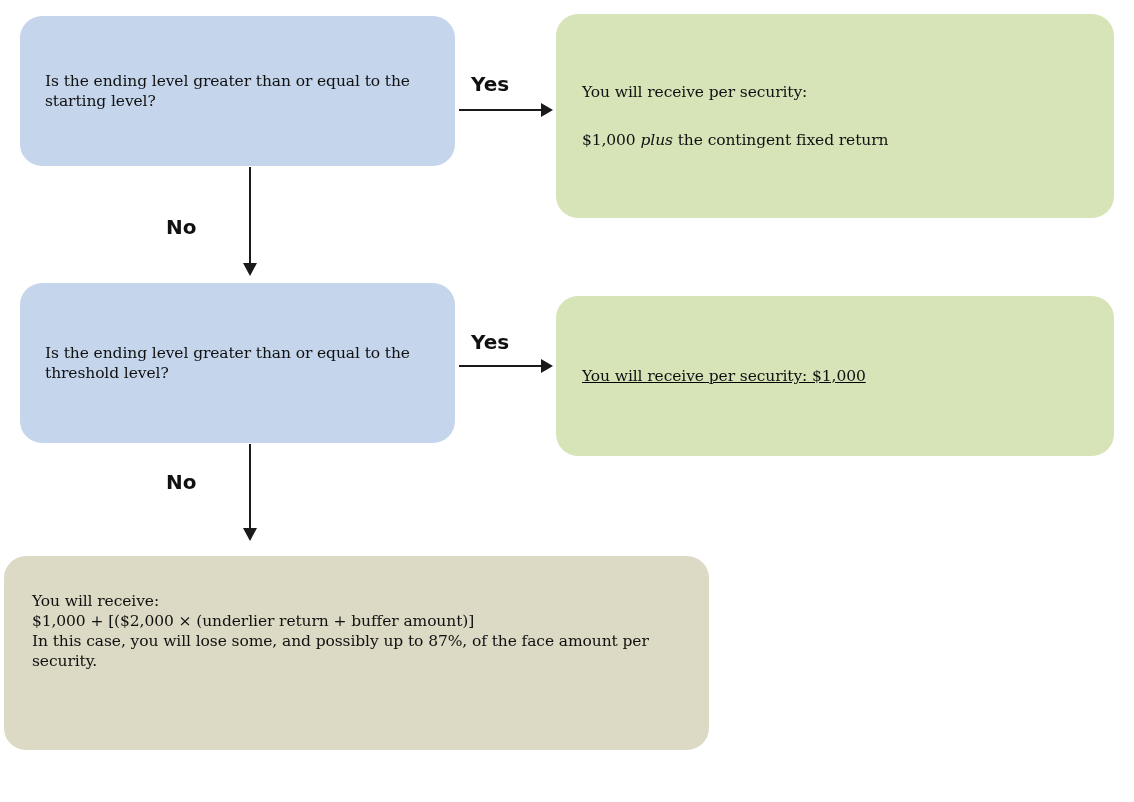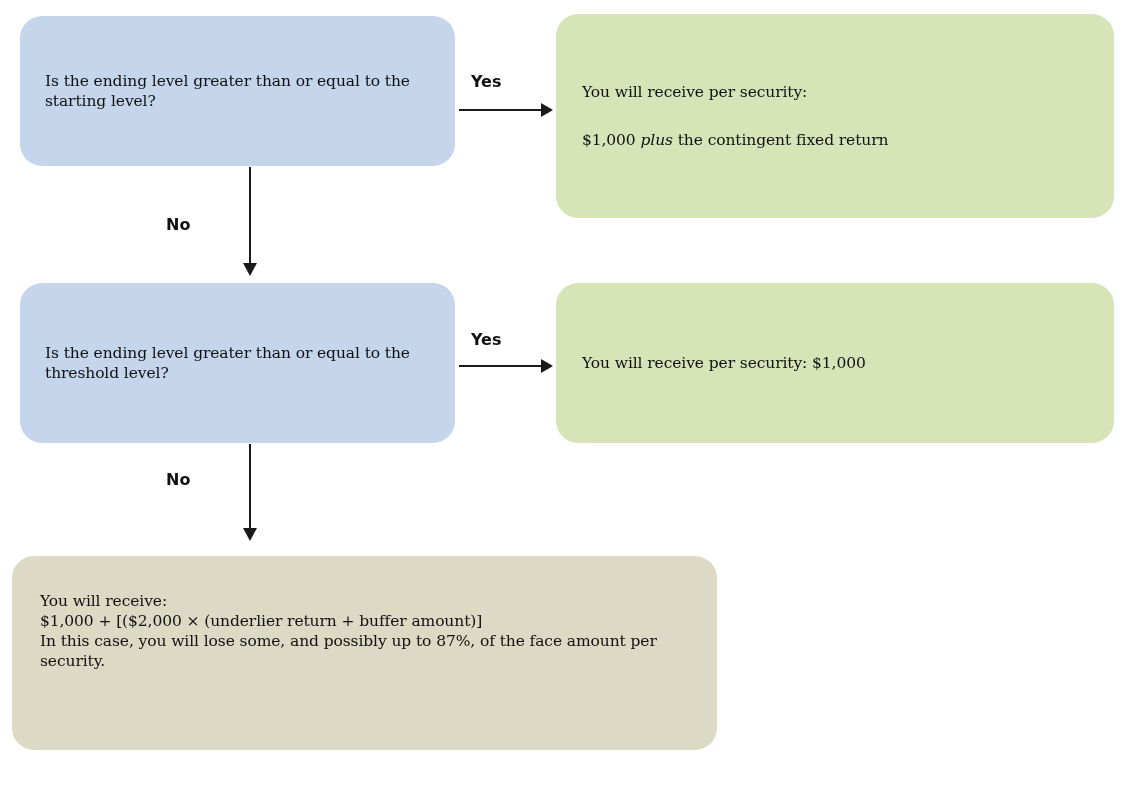--- a/index.html
+++ b/index.html
@@ -54,22 +54,22 @@
 
   .outcome-tan {
     background: #dcd9c4;
     padding: 0 28px 0 28px;
   }
 
   
   #decision-1 { left: 20px;  top: 16px;  width: 435px; height: 150px; }
   #outcome-1  { left: 556px; top: 14px;  width: 558px; height: 204px; gap: 28px; }
   #decision-2 { left: 20px;  top: 283px; width: 435px; height: 160px; }
-  #outcome-2  { left: 556px; top: 283px; width: 558px; height: 160px; }
-  #outcome-3  { left: 12px;  top: 556px; width: 705px; height: 194px; }
+  #outcome-2  { left: 556px; top: 296px; width: 558px; height: 160px; text-decoration: underline; }
+  #outcome-3  { left: 4px;  top: 556px; width: 705px; height: 194px; }
 
   
   #outcome-3 { justify-content: flex-start; padding-top: 35px; }
 
   .edge-line-h {
     position: absolute;
     height: 2px;
     background: #1a1a1a;
   }
   .edge-line-v {
@@ -88,21 +88,21 @@
     position: absolute;
     width: 0; height: 0;
     border-left: 7px solid transparent;
     border-right: 7px solid transparent;
     border-top: 13px solid #1a1a1a;
   }
 
   .edge-label {
     position: absolute;
     font-family: "DejaVu Sans", "Liberation Sans", sans-serif;
-    font-size: 16px;
+    font-size: 20px;
     font-weight: bold;
     color: #111111;
     white-space: nowrap;
   }
 
   
   #edge-yes-1-line      { left: 459px; top: 109px; width: 84px; }
   #edge-yes-1-head      { left: 541px; top: 103px; }
   #edge-yes-1-label     { left: 471px; top: 72px; }
 

